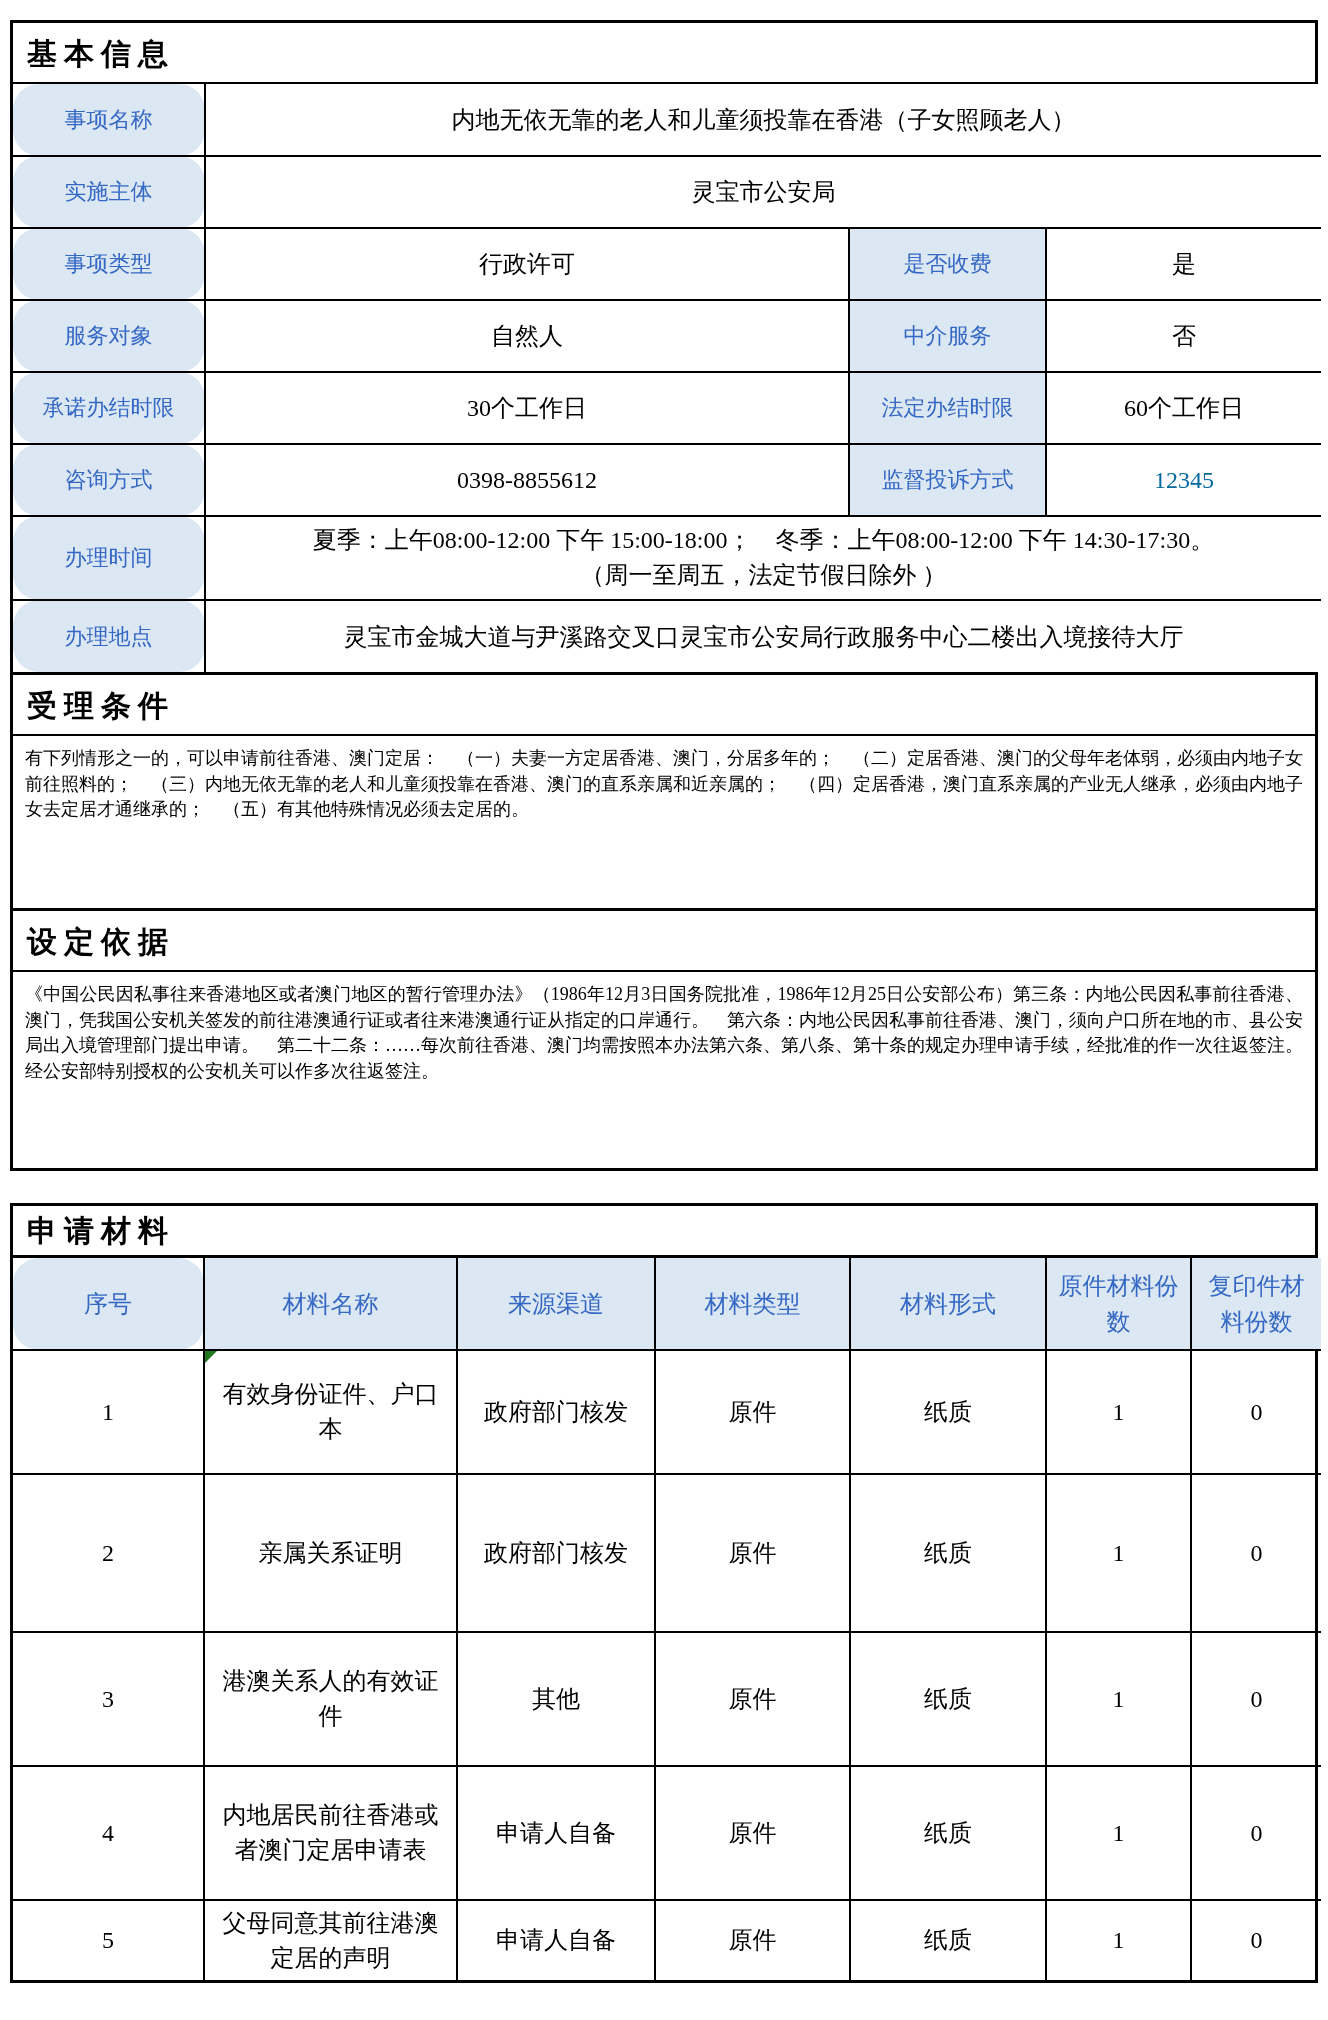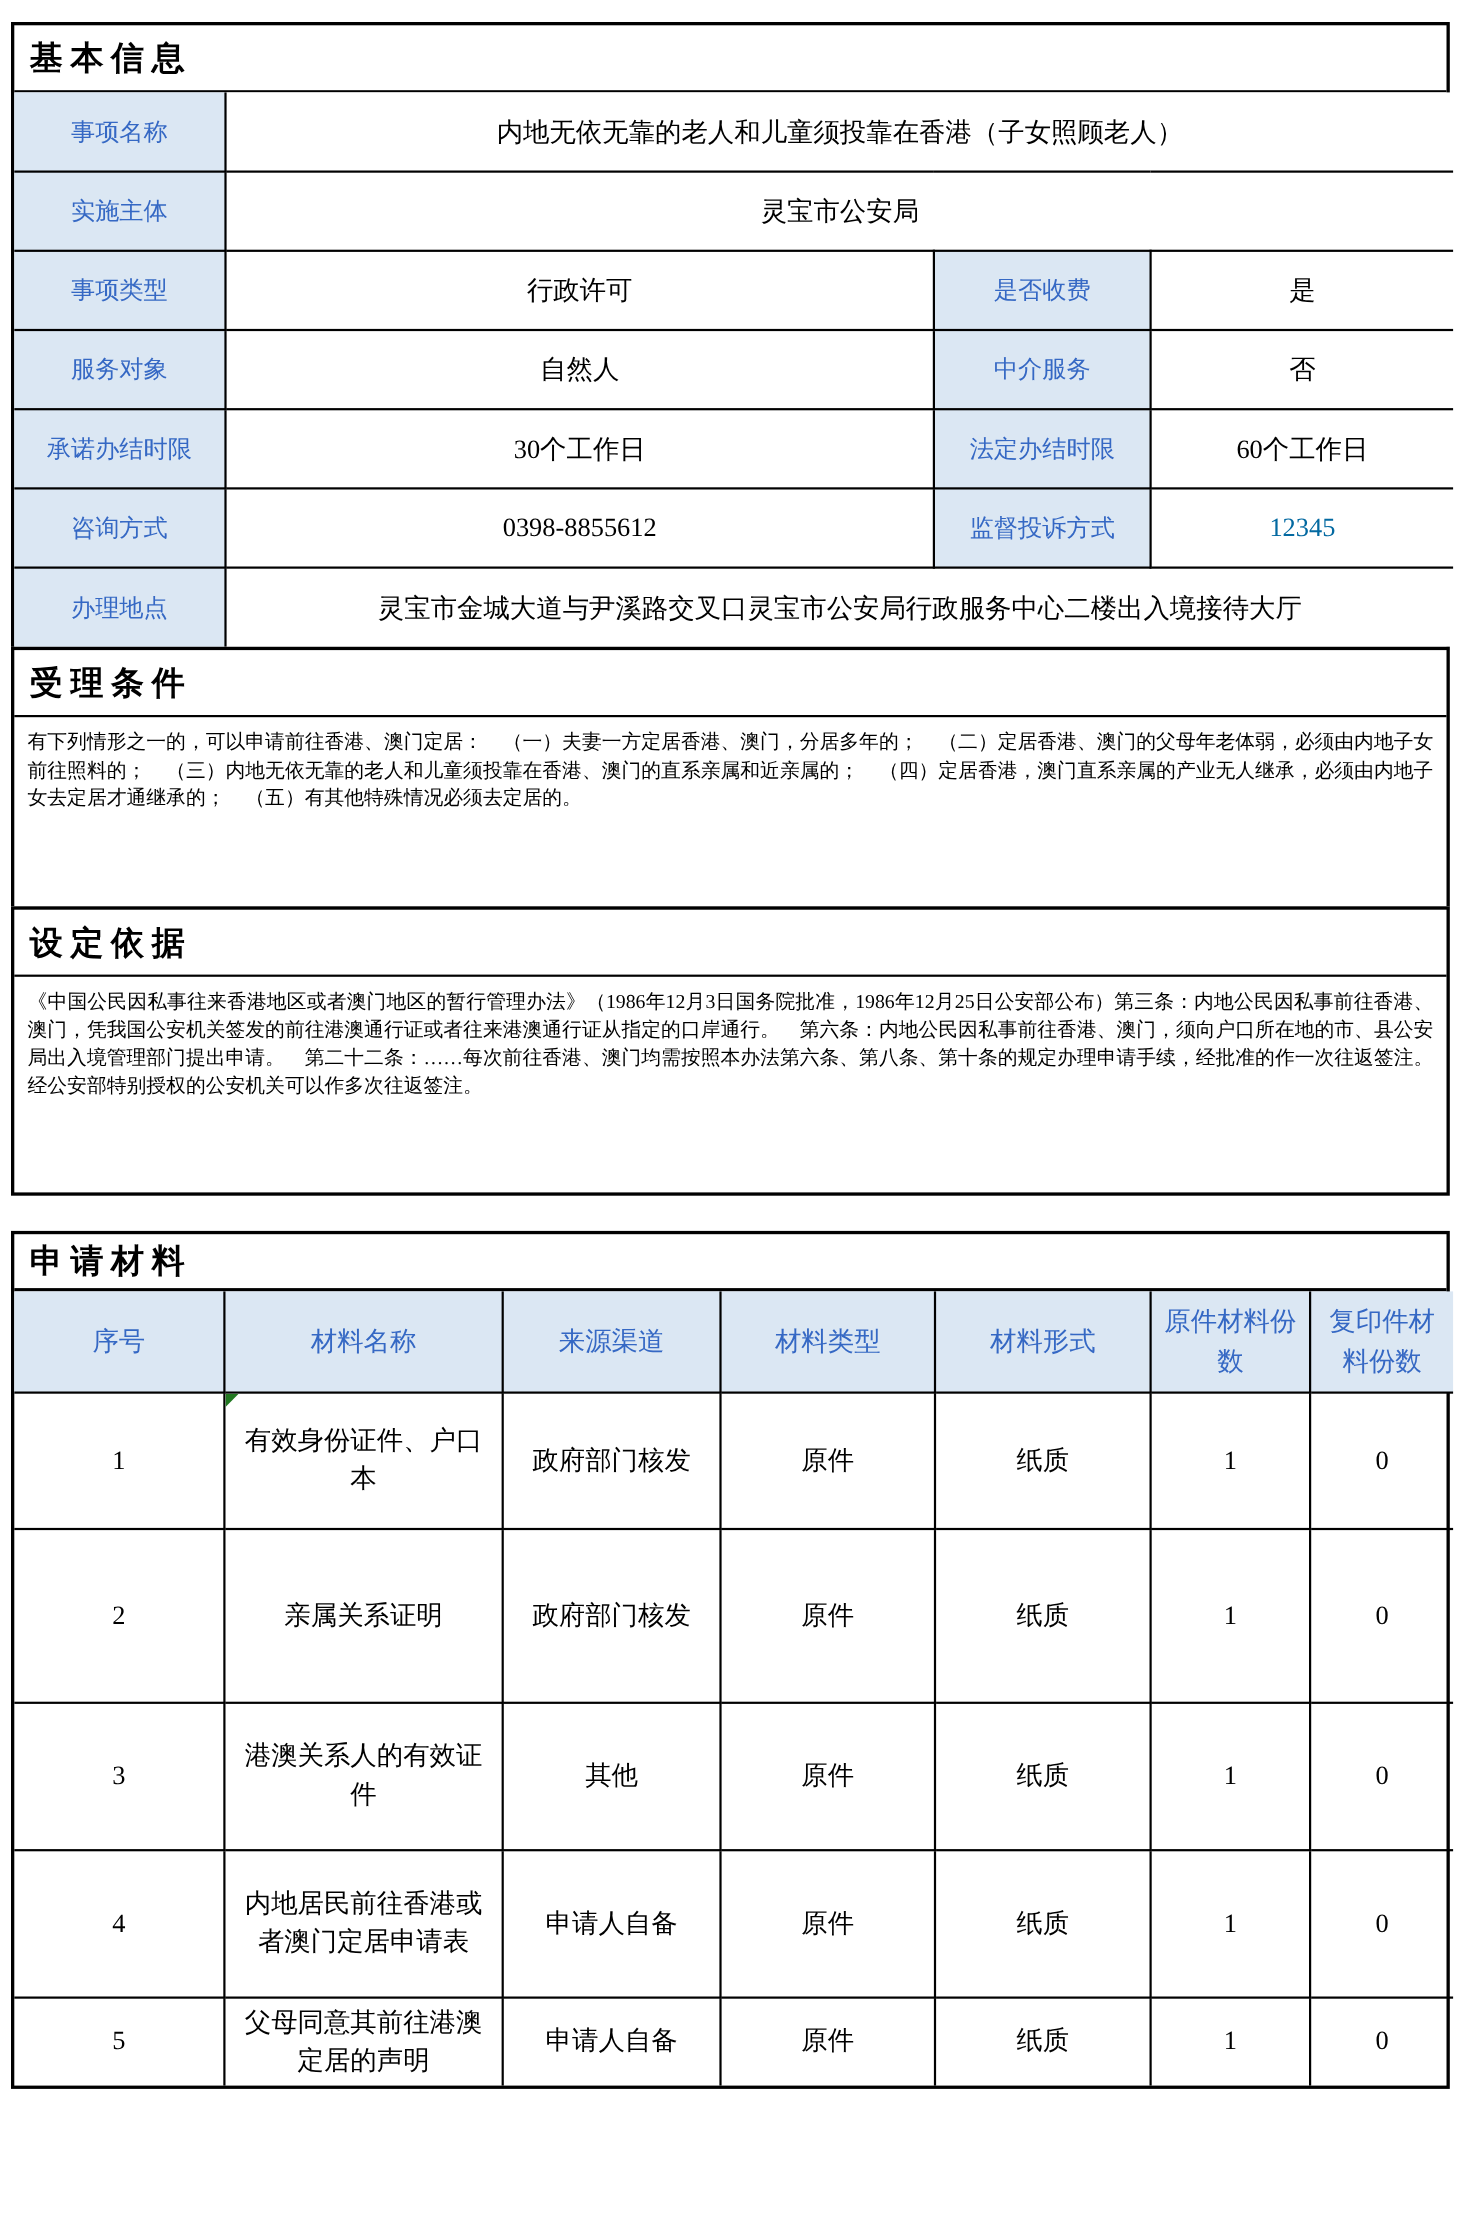--- a/index.html
+++ b/index.html
@@ -19,21 +19,21 @@
     letter-spacing:7px;
     color:#000000;
     padding:14px 4px 12px 14px;
     line-height:1.1;
   }
   .title-rule{border-bottom:2px solid #000;}
   .title-rule-thick{border-bottom:3px solid #000;}
 
   table{border-collapse:collapse;width:100%;table-layout:fixed;}
   td,th{border:2px solid #000;padding:2px 6px;box-sizing:border-box;}
-  tr > td:first-child, tr > th:first-child{border-left:none;}
+  tr > td:first-child, tr > th:first-child{border-left:none;border-radius:26px;}
   tr > td:last-child, tr > th:last-child{border-right:none;}
   tr:first-child > td, tr:first-child > th{border-top:none;}
   tr:last-child > td, tr:last-child > th{border-bottom:none;}
 
   .lbl{
     background:#dbe7f3;
     color:#3568c4;
     text-align:center;
     font-size:22px;
   }
@@ -117,20 +117,27 @@
         <td class="lbl">承诺办结时限</td>
         <td class="val">30个工作日</td>
         <td class="lbl">法定办结时限</td>
         <td class="val">60个工作日</td>
       </tr>
       <tr>
         <td class="lbl">咨询方式</td>
         <td class="val">0398-8855612</td>
         <td class="lbl">监督投诉方式</td>
         <td class="val red">12345</td>
+      </tr>
+      <tr class="tall">
+        <td class="lbl">办理时间</td>
+        <td class="val" colspan="3">
+          <span class="time-line">夏季：上午08:00-12:00 下午 15:00-18:00；　冬季：上午08:00-12:00 下午 14:30-17:30。</span>
+          <span class="time-line">（周一至周五，法定节假日除外 ）</span>
+        </td>
       </tr>
       <tr>
         <td class="lbl">办理地点</td>
         <td class="val" colspan="3">灵宝市金城大道与尹溪路交叉口灵宝市公安局行政服务中心二楼出入境接待大厅</td>
       </tr>
     </tbody>
       </table>
   </div>
 
   <div class="box">

